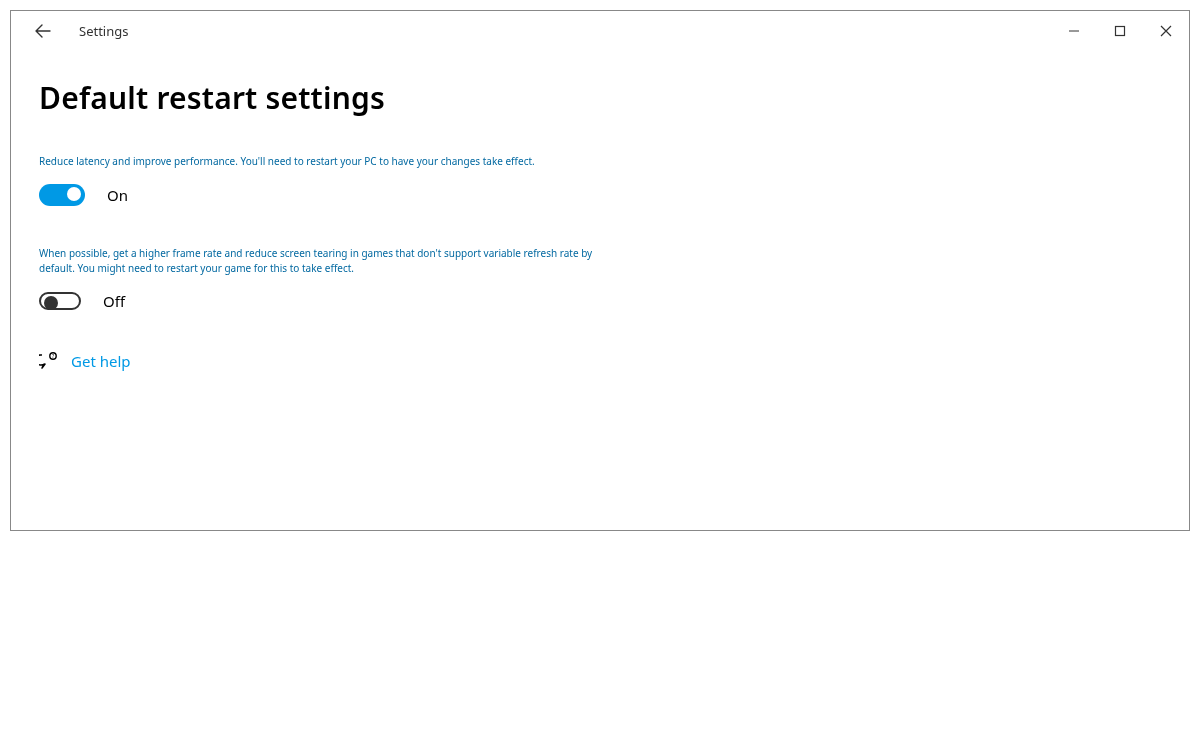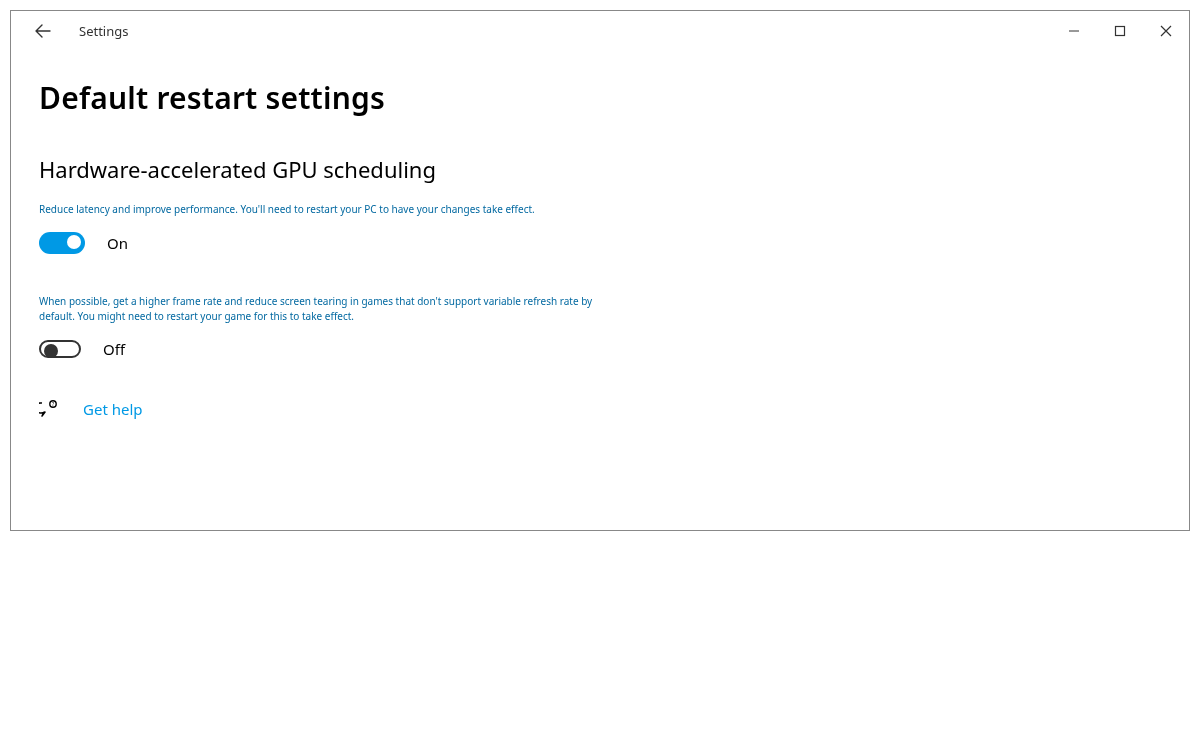--- a/index.html
+++ b/index.html
@@ -117,21 +117,21 @@
   }
   .toggle-label {
     font-size: 15px;
   }
   .help-links {
     margin-top: 8px;
   }
   .help-link {
     display: flex;
     align-items: center;
-    gap: 24px;
+    gap: 12px;
     font-size: 15px;
     margin-bottom: 12px;
   }
   .help-link a {
     color: #0099e5;
     text-decoration: none;
     cursor: pointer;
   }
   .help-link .icon {
     width: 20px;
@@ -172,21 +172,20 @@
             <path d="M1 1 L11 11 M11 1 L1 11" stroke="#333" stroke-width="1.2"></path>
           </svg>
       </div>
     </div>
   </div>
 
   <div class="content">
 
     <h1 class="page-title">Default restart settings</h1>
 
-    <h2 class="section-title">Hardware-accelerated GPU scheduling</h2>
     <p class="section-desc">Reduce latency and improve performance. You'll need to restart your PC to have your changes take effect.</p>
     <div class="toggle-row">
       <div class="toggle on">
         <div class="knob"></div>
       </div>
       <span class="toggle-label">On</span>
     </div>
 
     <p class="section-desc">When possible, get a higher frame rate and reduce screen tearing in games that don't support variable refresh rate by default. You might need to restart your game for this to take effect.</p>
     <div class="toggle-row">

